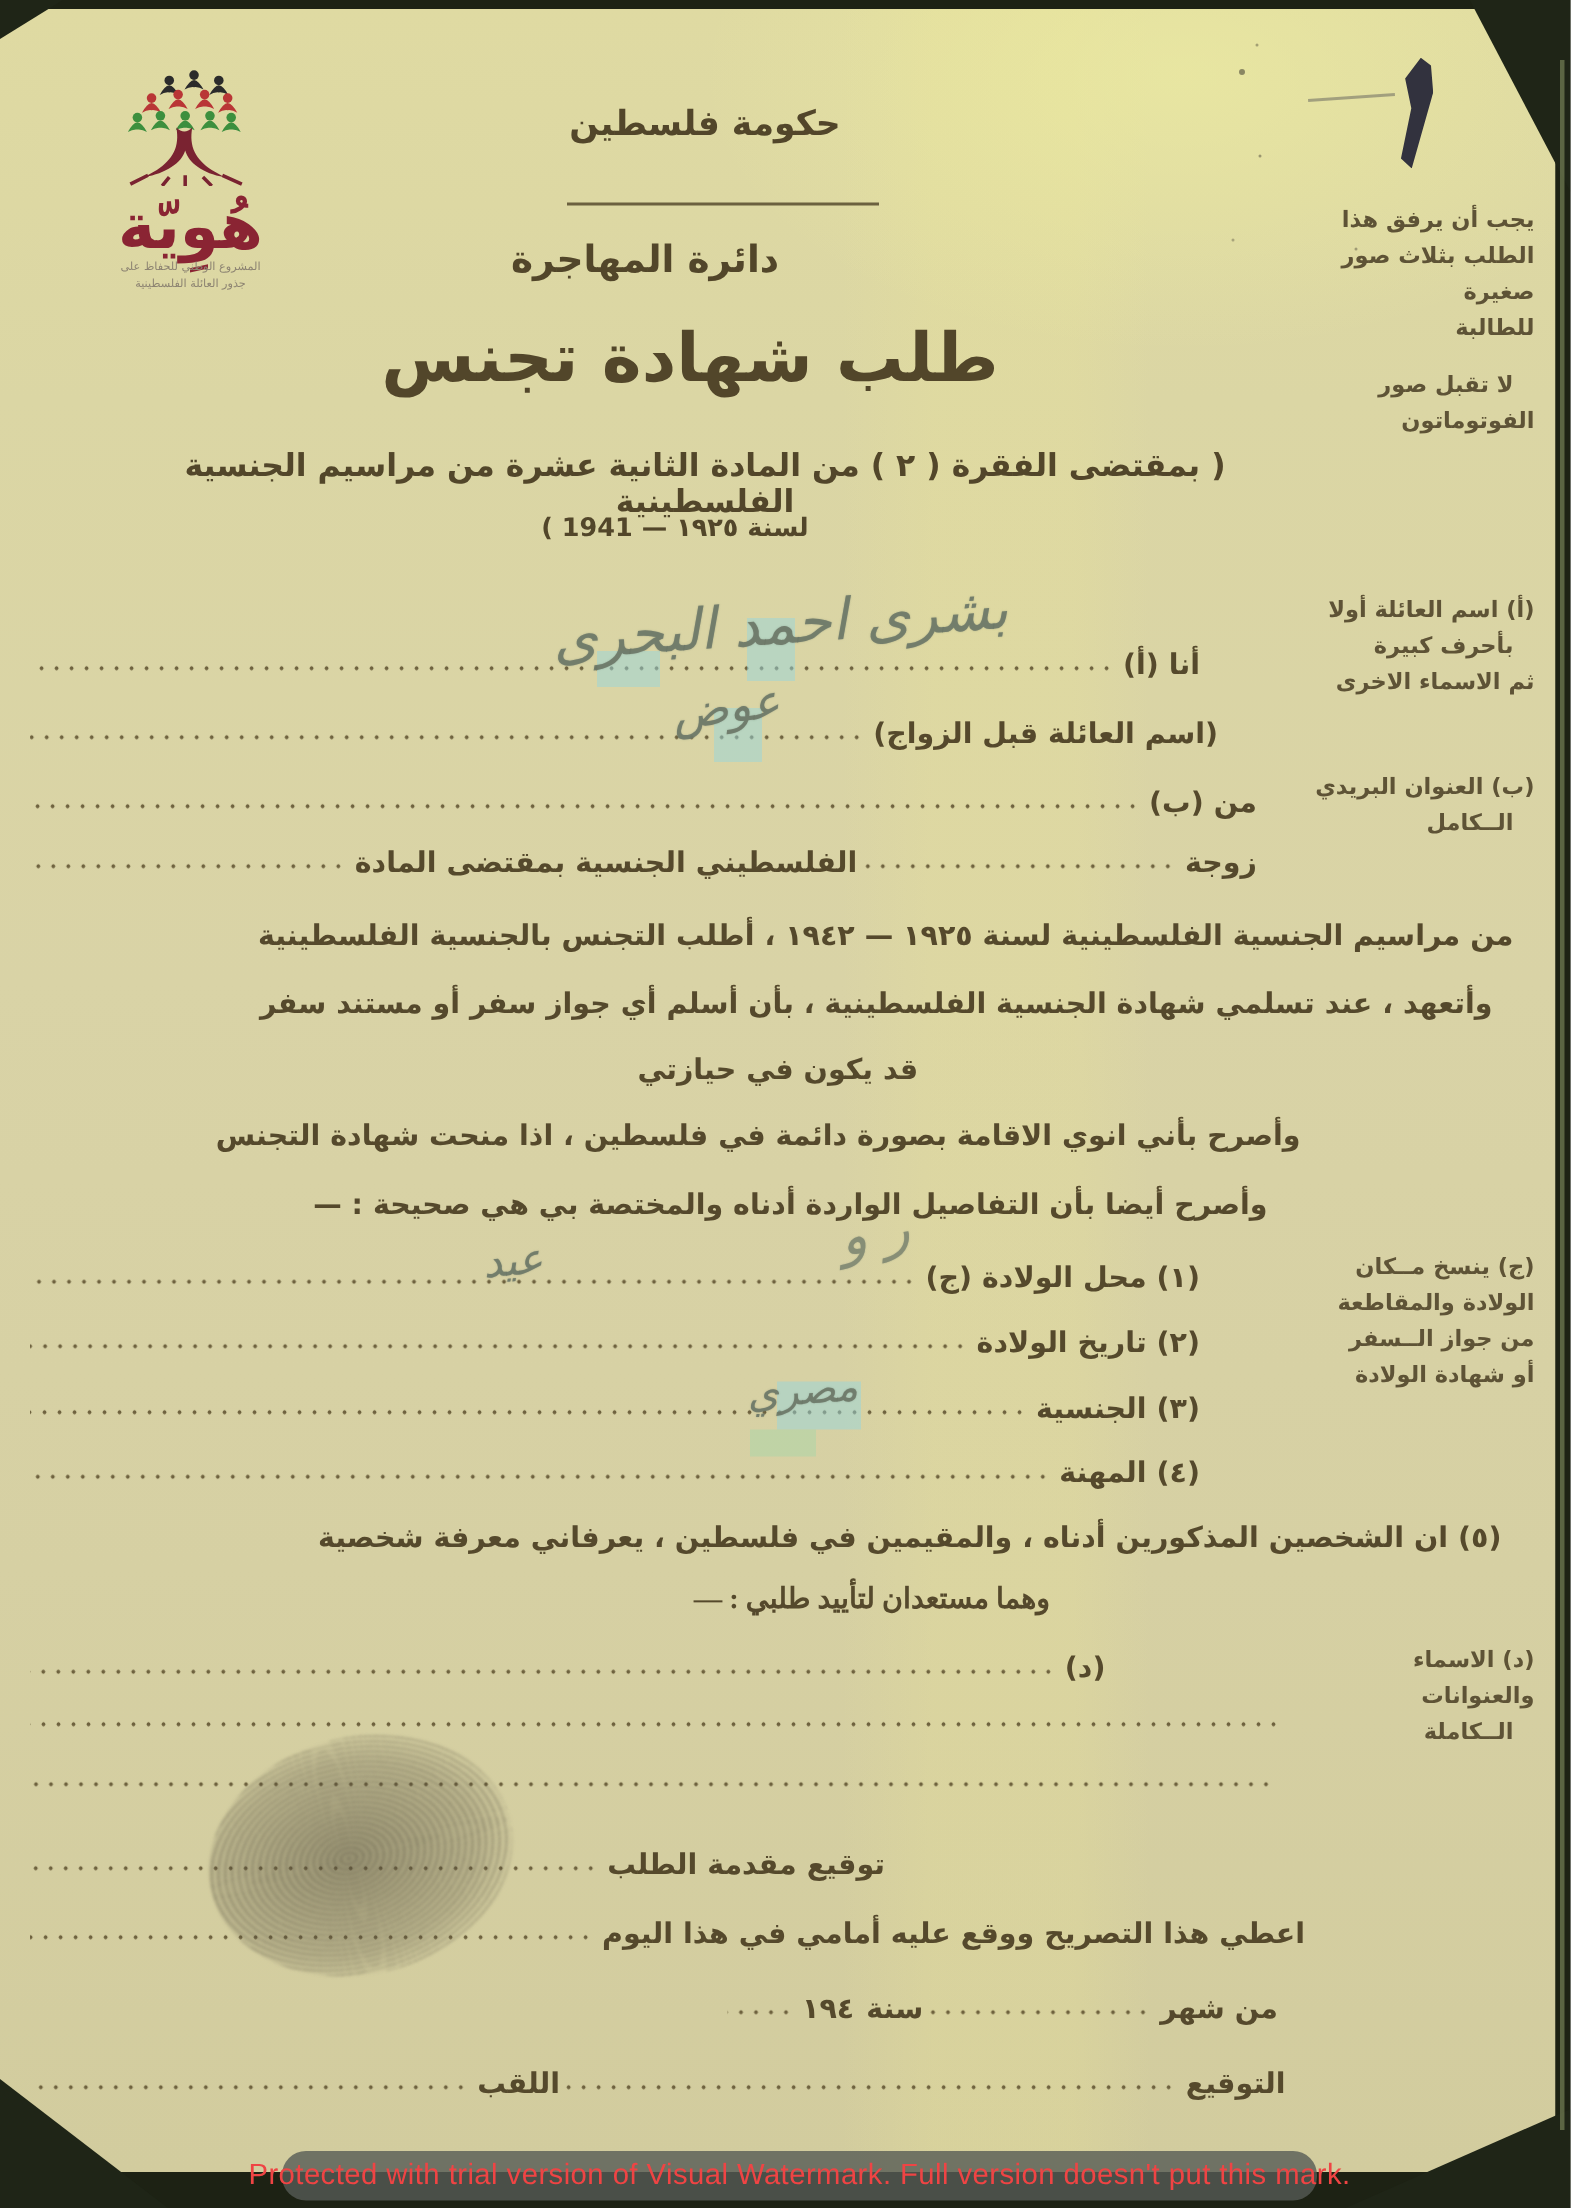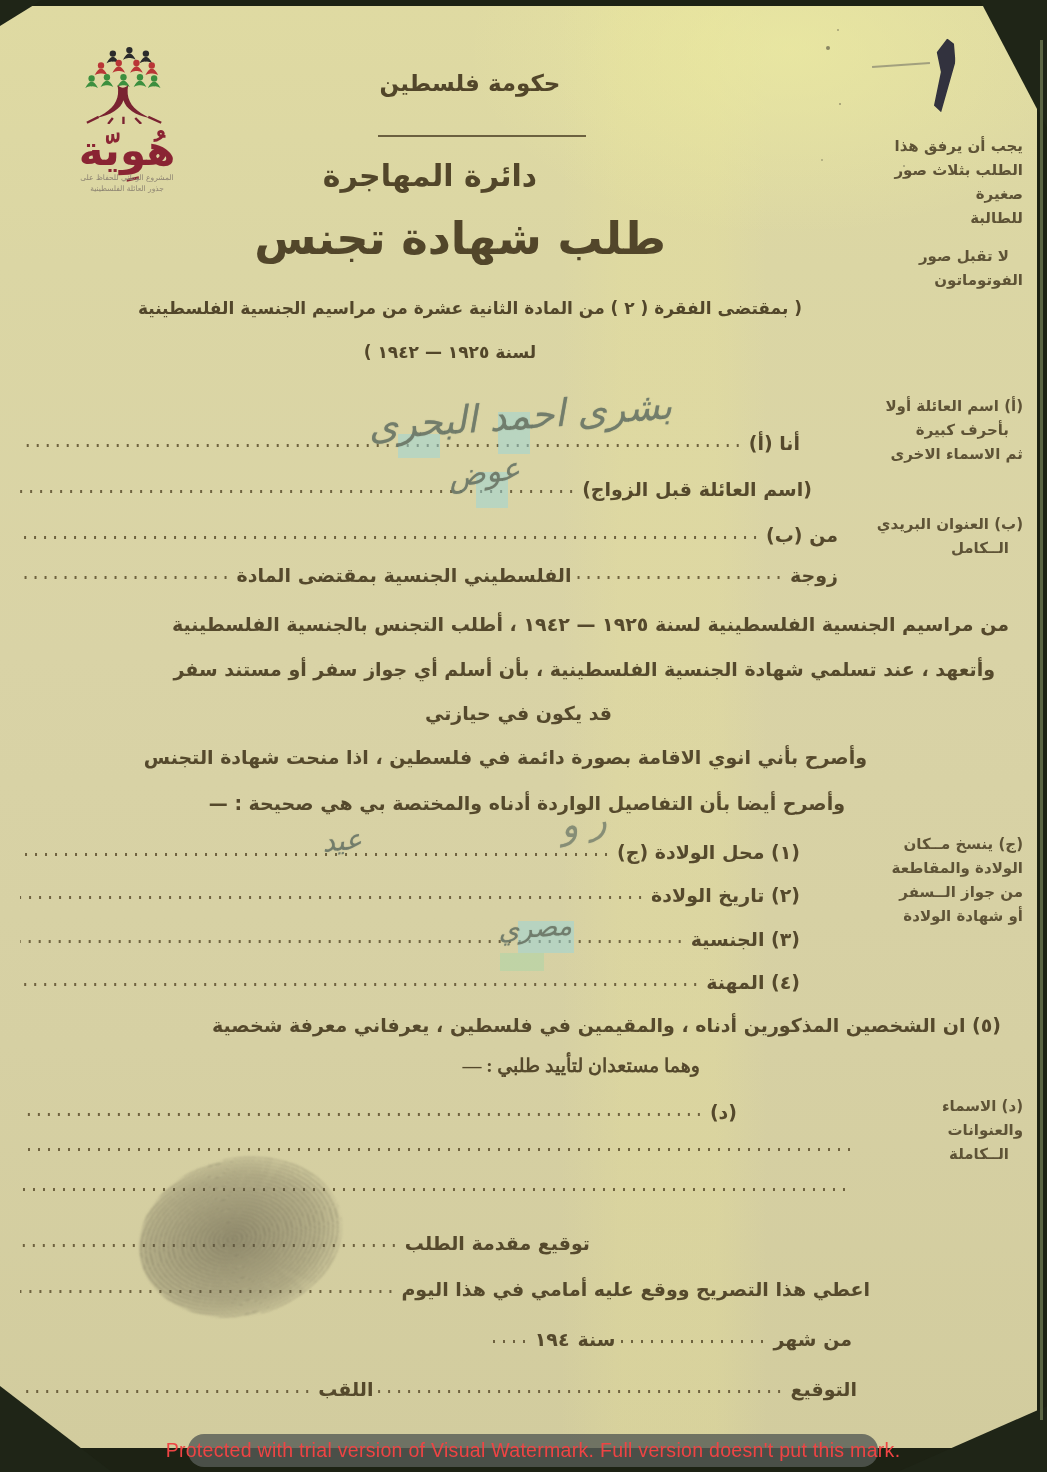--- a/index.html
+++ b/index.html
@@ -27,23 +27,23 @@
 
   
   #logo { position:absolute; left:52px; top:40px; width:150px; text-align:center; z-index:5; }
   #logo-wordmark { font-size:42px; font-weight:bold; color:#8a2433; line-height:1; margin-top:2px; }
   .logo-tagline { font-size:7.5px; color:#8d8472; line-height:1.5; letter-spacing:.2px; }
 
   
   .hdr { position:absolute; direction:rtl; text-align:center; color:#52462a; z-index:5; }
   #gov      { top:64px;  left:280px; width:380px; font-size:23px; font-weight:bold; letter-spacing:1px; }
   #hdr-rule { position:absolute; top:129px; left:378px; width:208px; border-top:2px solid #574b2e; opacity:.85; z-index:5; }
-  #dept     { top:152px; left:270px; width:320px; font-size:30px; font-weight:bold; }
+  #dept     { top:152px; left:270px; width:320px; font-size:25px; font-weight:bold; }
   #doc-title{ top:206px; left:220px; width:480px; font-size:45px; font-weight:bold; }
-  #sub1     { top:292px; left:70px;  width:800px; font-size:17px; font-weight:bold; }
+  #sub1     { top:292px; left:70px;  width:800px; font-size:21px; font-weight:bold; }
   #sub2     { top:336px; left:280px; width:340px; font-size:17px; font-weight:bold; }
 
   
   .note { position:absolute; right:14px; width:158px; direction:rtl; 
           color:#5e5336; font-size:15px; font-weight:bold; line-height:1.6; z-index:5; }
   #note-photos     { top:128px; }
   #note-photomaton { top:238px; }
   #note-a          { top:388px; }
   #note-b          { top:506px; }
   #note-c          { top:826px; }
@@ -154,21 +154,21 @@
       <div id="logo-wordmark">هُوِيّة</div>
       <div class="logo-tagline">المشروع الوطني للحفاظ على</div>
       <div class="logo-tagline">جذور العائلة الفلسطينية</div>
     </div>
 
     <div id="gov" class="hdr">حكومة فلسطين</div>
     <div id="hdr-rule"></div>
     <div id="dept" class="hdr">دائرة المهاجرة</div>
     <div id="doc-title" class="hdr">طلب شهادة تجنس</div>
     <div id="sub1" class="hdr">( بمقتضى الفقرة ( ٢ ) من المادة الثانية عشرة من مراسيم الجنسية الفلسطينية</div>
-    <div id="sub2" class="hdr">لسنة ١٩٢٥ — ١٩٤٢ )</div>
+    <div id="sub2" class="hdr">لسنة ١٩٢٥ — 1941 )</div>
 
     <div id="note-photos" class="note">
       <span>يجب أن يرفق هذا</span><br>
       <span>الطلب بثلاث صور صغيرة</span><br>
       <span>للطالبة</span>
     </div>
     <div id="note-photomaton" class="note">
       <span class="indent">لا  تقبل  صور</span>
       <span>الفوتوماتون</span>
     </div>

